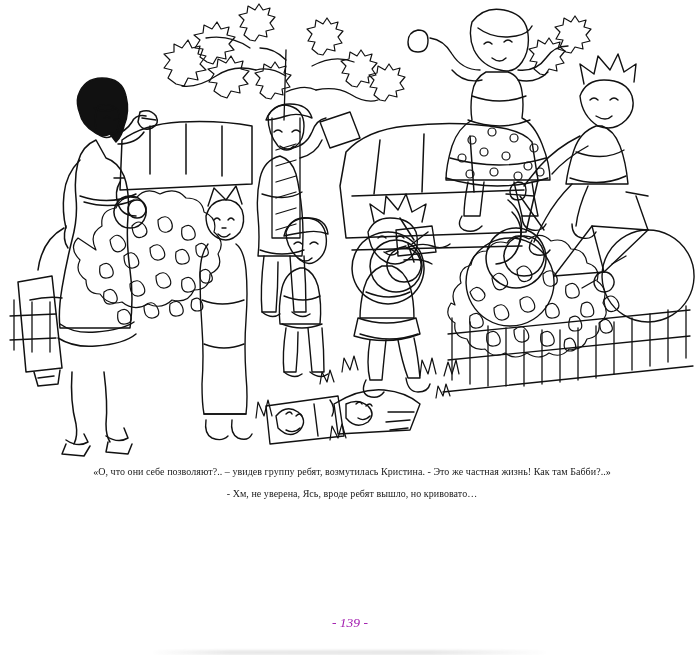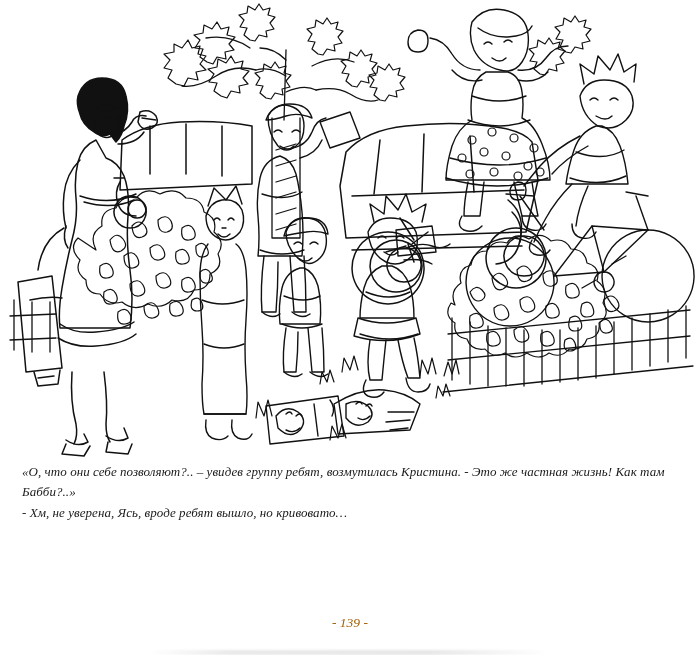--- a/index.html
+++ b/index.html
@@ -35,40 +35,39 @@
     height: 460px;
   }
   .text-block {
     position: absolute;
     left: 22px;
     top: 462px;
     width: 660px;
   }
   .para {
     font-family: "Liberation Serif", serif;
-    font-size: 13px;
+    font-size: 10px;
     line-height: 19.5px;
-    font-style: italic;
     margin: 0 0 1px 0;
-    text-align: left;
+    text-align: center;
     letter-spacing: 0.05px;
   }
   .para.first {
     margin-bottom: 2px;
   }
   .page-number {
     position: absolute;
     left: 0;
     top: 615px;
     width: 700px;
     text-align: center;
     font-family: "Liberation Serif", serif;
     font-size: 13.5px;
     font-style: italic;
-    color: #a16207;
+    color: #a21caf;
   }
   .bottom-smudge {
     position: absolute;
     left: 150px;
     top: 650px;
     width: 400px;
     height: 5px;
     opacity: 0.22;
     background: linear-gradient(to right, rgba(255,255,255,0) 0%, rgba(60,60,60,0.5) 20%, rgba(60,60,60,0.55) 70%, rgba(255,255,255,0) 100%);
     filter: blur(1px);

